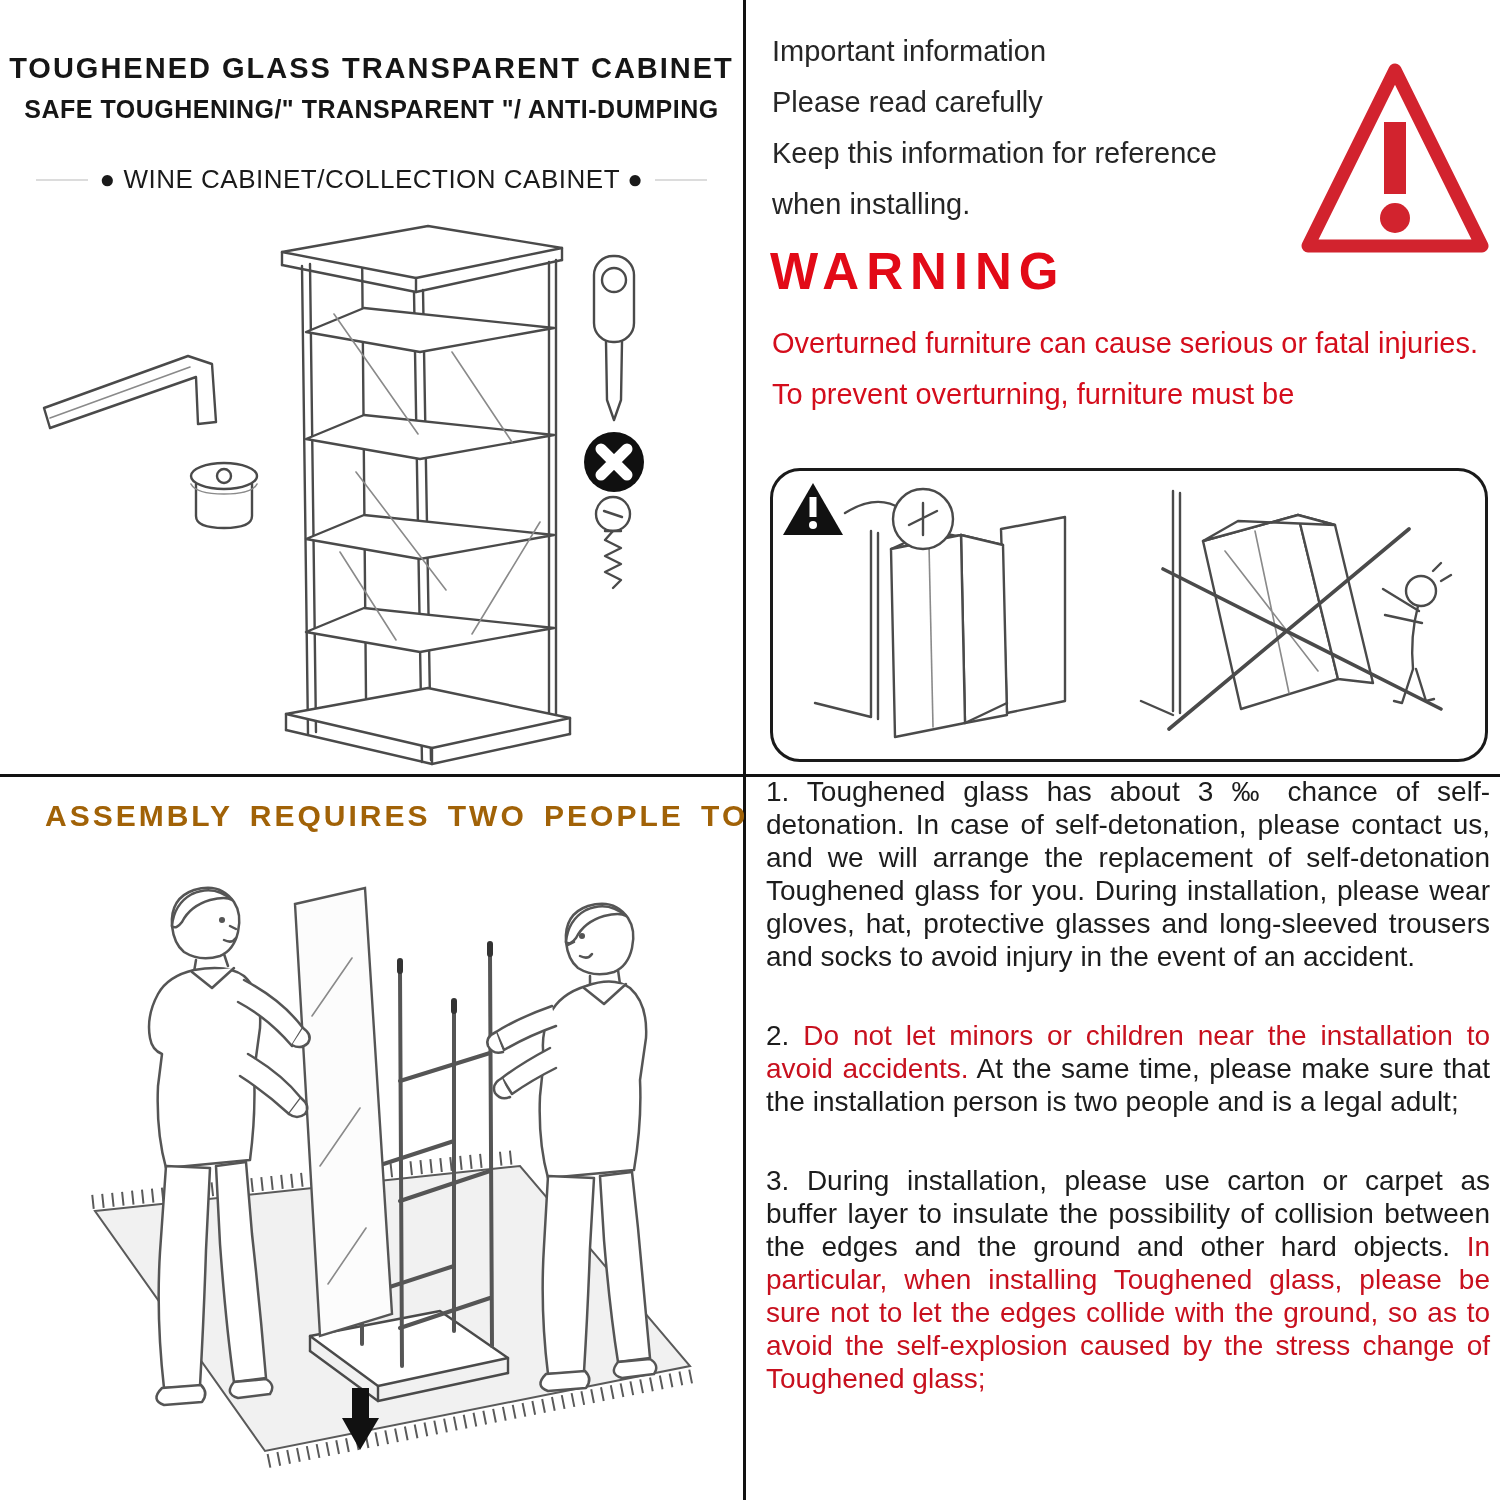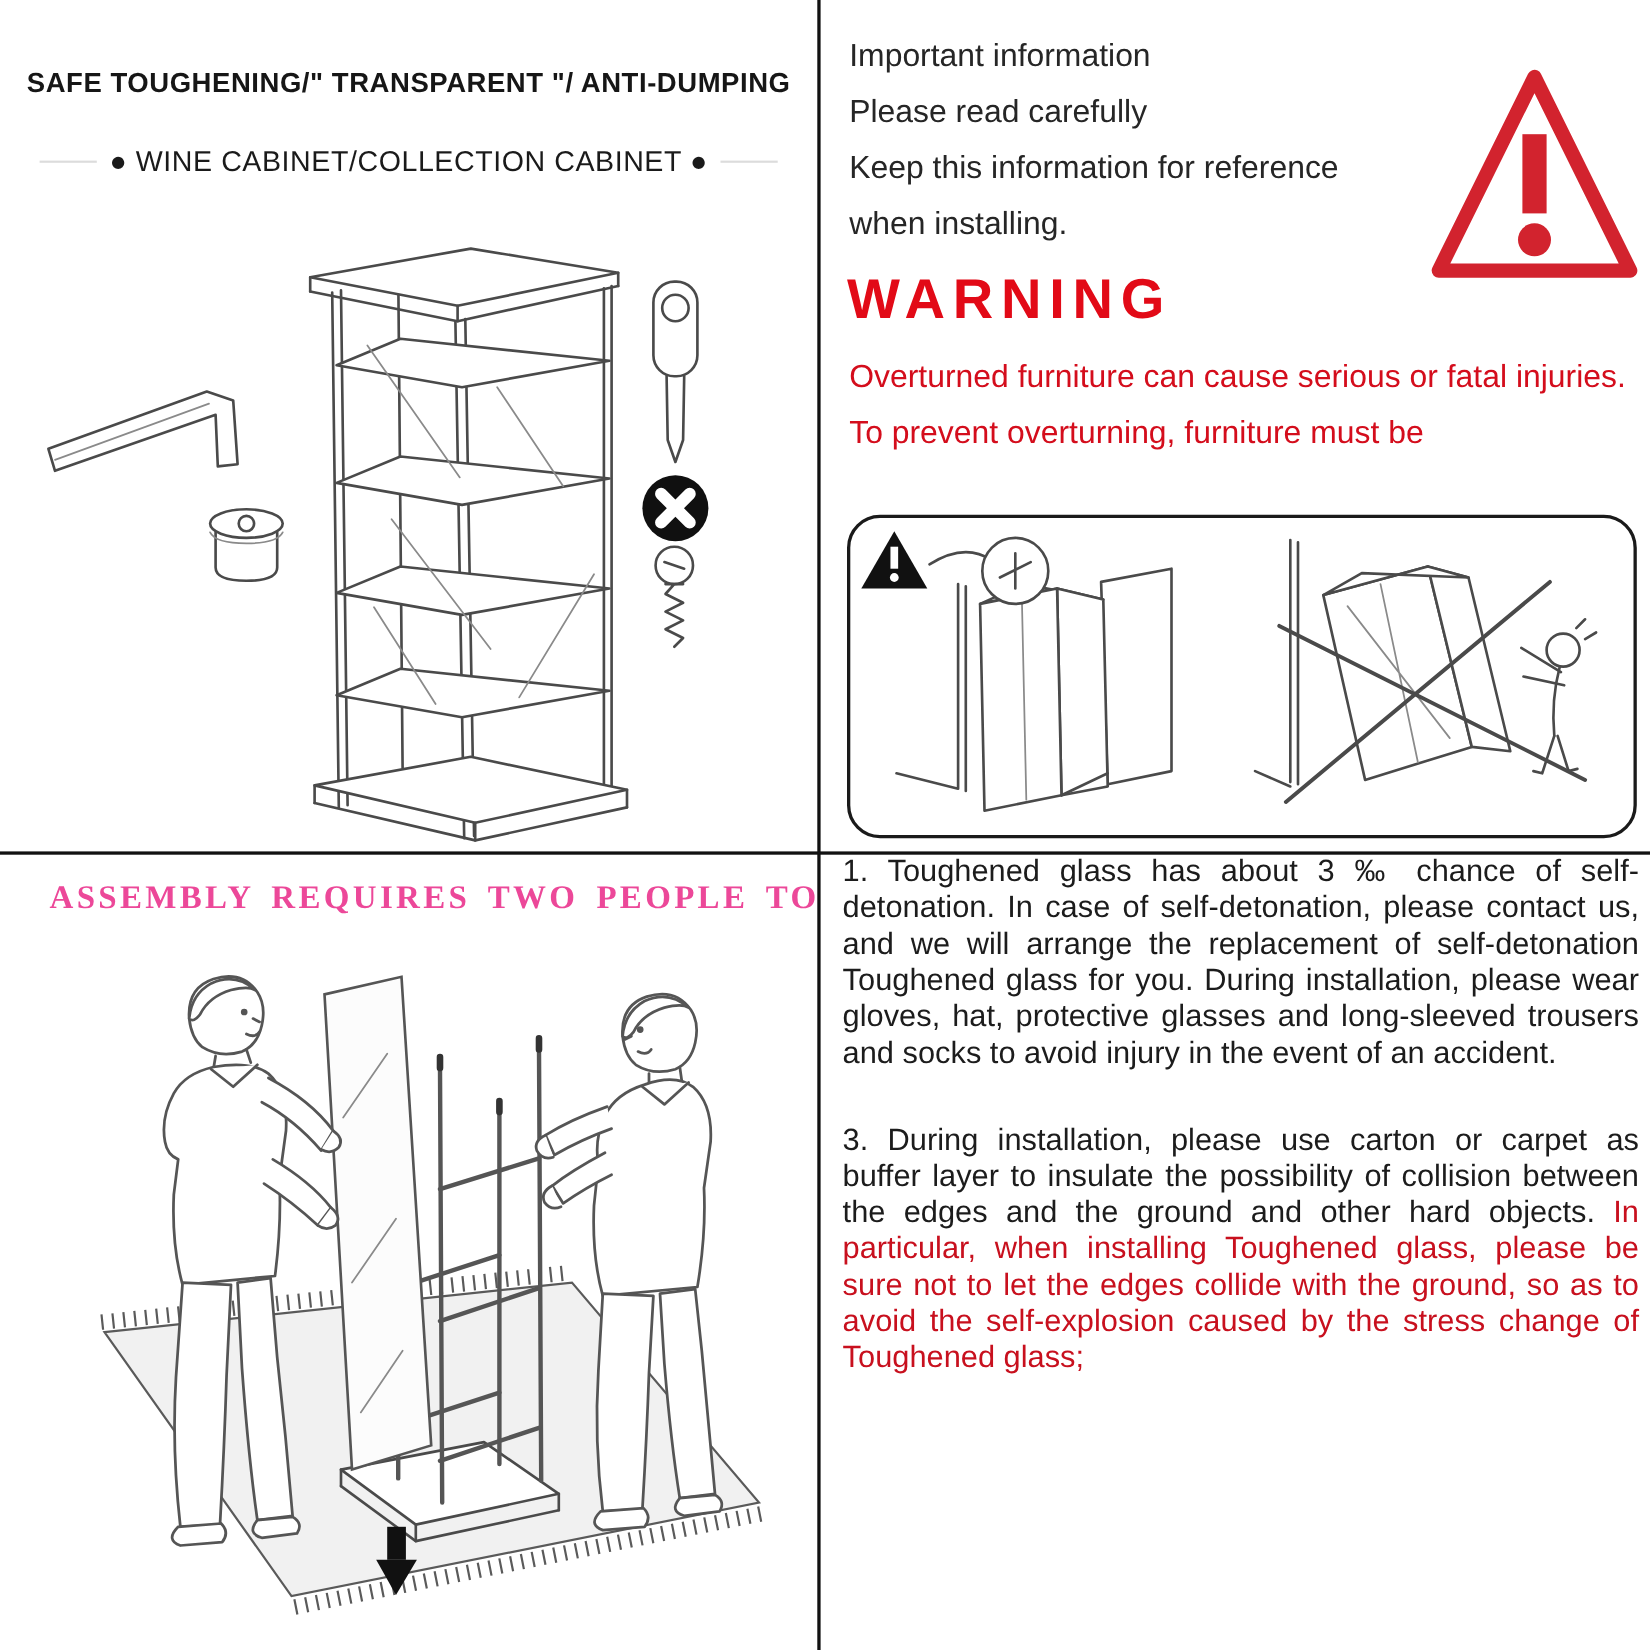--- a/index.html
+++ b/index.html
@@ -25,40 +25,41 @@
   .rt-triangle{position:absolute;left:1300px;top:60px;width:190px;height:196px;}
   .rt-warning-title{position:absolute;left:770px;top:242px;font-size:51px;font-weight:900;
                     letter-spacing:7px;color:#e20a17;}
   .rt-warning-lines{position:absolute;left:772px;top:318px;font-size:29px;line-height:51px;color:#d40d1c;}
   .warn-box{position:absolute;left:770px;top:468px;width:718px;height:294px;box-sizing:border-box;
             border:3px solid #1a1a1a;border-radius:30px;}
   .warn-box svg{width:100%;height:100%;display:block;}
 
   
   .bl-title{position:absolute;left:45px;top:788px;font-size:30px;font-weight:800;
-            letter-spacing:3px;word-spacing:6px;line-height:56px;color:#ec4899;font-family:Liberation Serif, serif;}
+            letter-spacing:3px;word-spacing:6px;line-height:56px;color:#a16207;}
   .bl-art{position:absolute;left:0px;top:866px;width:744px;height:634px;}
 
   
   .br-paras{position:absolute;left:766px;top:775px;width:724px;font-size:28px;line-height:33px;
             text-align:justify;color:#1c1c1c;}
   .br-paras p{margin:0 0 46px 0;}
   .red{color:#c8101e;}
 
   svg .ln{stroke:#4a4a4a;stroke-width:2.4;fill:none;stroke-linecap:round;stroke-linejoin:round;}
   svg .lnf{stroke:#4a4a4a;stroke-width:2.4;fill:#ffffff;stroke-linecap:round;stroke-linejoin:round;}
   svg .thin{stroke:#8a8a8a;stroke-width:1.6;fill:none;stroke-linecap:round;}
 </style>
 </head>
 <body>
 
 <div class="v-divider"></div>
 <div class="h-divider"></div>
 
 <div class="tl-header">
+  <div class="tl-title">TOUGHENED GLASS TRANSPARENT CABINET</div>
   <div class="tl-subtitle">SAFE TOUGHENING/" TRANSPARENT "/ ANTI-DUMPING</div>
   <div class="tl-category">
     <span class="gray-line"></span>
     <span>● WINE CABINET/COLLECTION CABINET ●</span>
     <span class="gray-line"></span>
   </div>
 </div>
 
 <svg class="tl-art" viewBox="0 0 744 552">
 
@@ -253,15 +254,18 @@
     <path d="M546,508 q-12,12 2,17 l38,-3 q7,-9 -1,-17 Z" fill="#fff"></path>
     <path d="M618,496 q-10,12 4,16 l32,-4 q6,-9 -4,-15 Z" fill="#fff"></path>
   </g>
 </svg>
 
 <div class="br-paras">
   <p>
     <span>1. Toughened glass has about 3 ‰ chance of self-detonation. In case of self-detonation, please contact us, and we will arrange the replacement of self-detonation Toughened glass for you. During installation, please wear gloves, hat, protective glasses and long-sleeved trousers and socks to avoid injury in the event of an accident.</span>
   </p>
   <p>
+    <span>2. </span><span class="red">Do not let minors or children near the installation to avoid accidents.</span><span> At the same time, please make sure that the installation person is two people and is a legal adult;</span>
+  </p>
+  <p>
     <span>3. </span><span>During installation, please use carton or carpet as buffer layer to insulate the possibility of collision between the edges and the ground and other hard objects. </span><span class="red">In particular, when installing Toughened glass, please be sure not to let the edges collide with the ground, so as to avoid the self-explosion caused by the stress change of Toughened glass;</span>
   </p>
 </div>
 
 </body></html>

